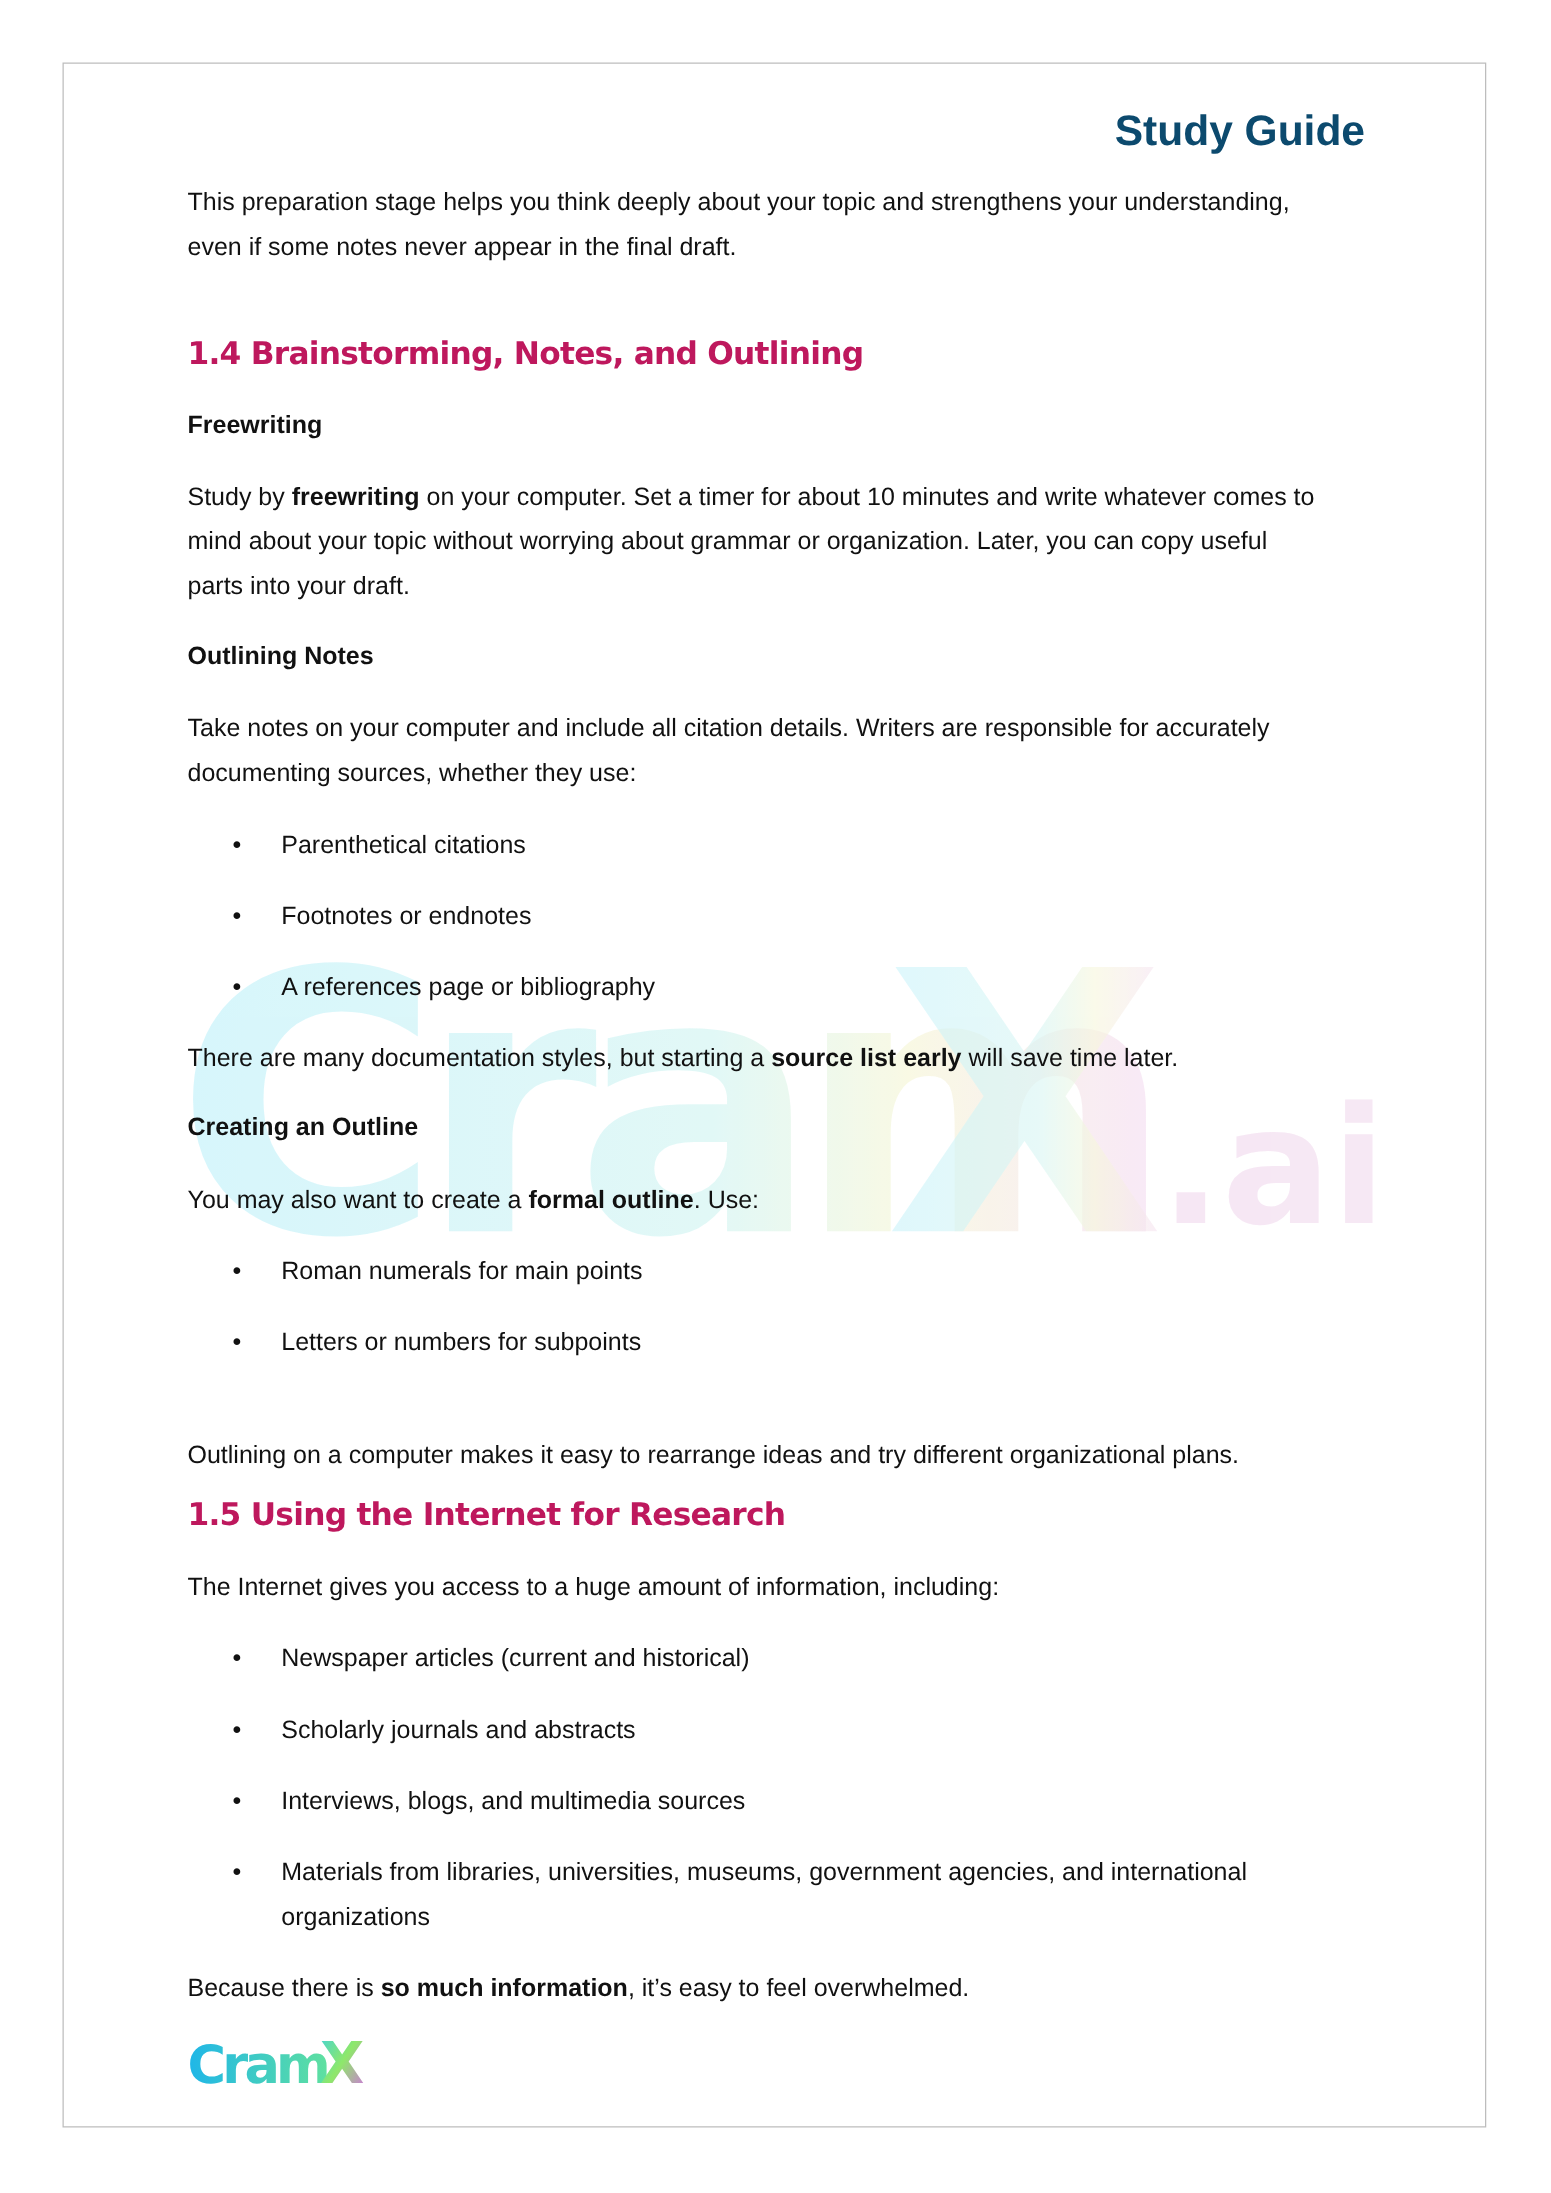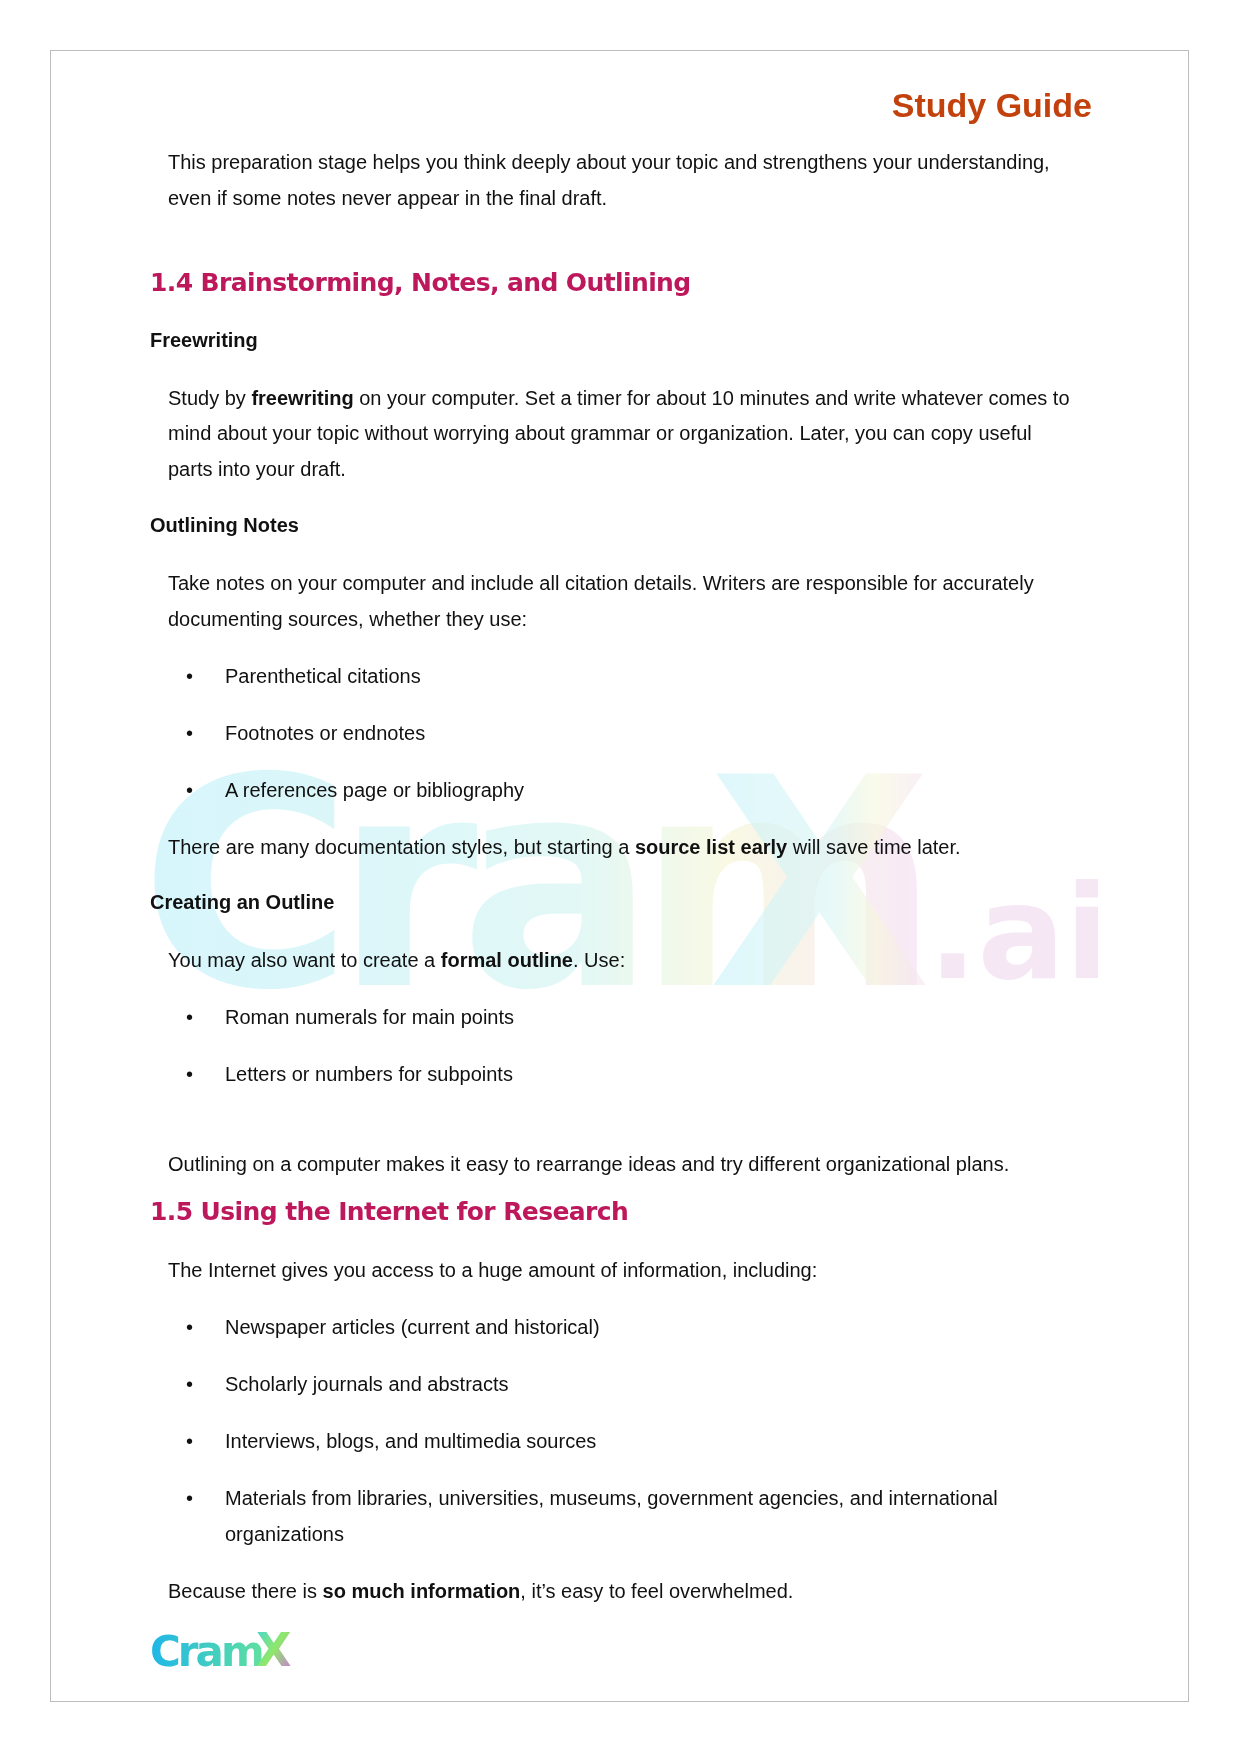--- a/index.html
+++ b/index.html
@@ -3,22 +3,22 @@
 <meta charset="utf-8">
 <style>
   html, body { margin:0; padding:0; background:#ffffff; }
   body { width:1241px; height:1754px; position:relative; overflow:hidden;
          font-family:"Liberation Sans", sans-serif; color:#111111; }
   .page-border { position:absolute; left:50px; top:50px; width:1139px; height:1652px;
                  border:1.5px solid #bdbdbd; box-sizing:border-box; }
   .watermark { position:absolute; left:148px; top:760px; width:950px; height:240px;
                pointer-events:none; z-index:0; }
   .content { position:absolute; left:150px; top:0; width:940px; z-index:1; }
-  .line { position:absolute; left:0; white-space:nowrap; font-size:20px; line-height:36px;margin-left:18px; }
-  .title { position:absolute; right:-2px; top:86px; font-size:34px; font-weight:bold; color:#c2410c; white-space:nowrap; }
+  .line { position:absolute; left:0; white-space:nowrap; font-size:20px; line-height:36px; }
+  .title { position:absolute; right:-2px; top:86px; font-size:34px; font-weight:bold; color:#0c4a6e; white-space:nowrap; }
   .h2 { position:absolute; left:0; font-family:"DejaVu Sans", sans-serif; font-size:25px; font-weight:bold;
         color:#be185d; white-space:nowrap; letter-spacing:-0.6px; }
   .h3 { position:absolute; left:0; font-size:20px; font-weight:bold; white-space:nowrap; }
   .bullet-row { position:absolute; left:0; width:940px; font-size:20px; line-height:36px; }
   .bullet-dot { position:absolute; left:36px; top:0; }
   .bullet-text { position:absolute; left:75px; white-space:nowrap; }
   b { font-weight:bold; }
   .logo { position:absolute; left:150px; top:1622px; width:150px; height:54px; }
 </style>
 </head>

